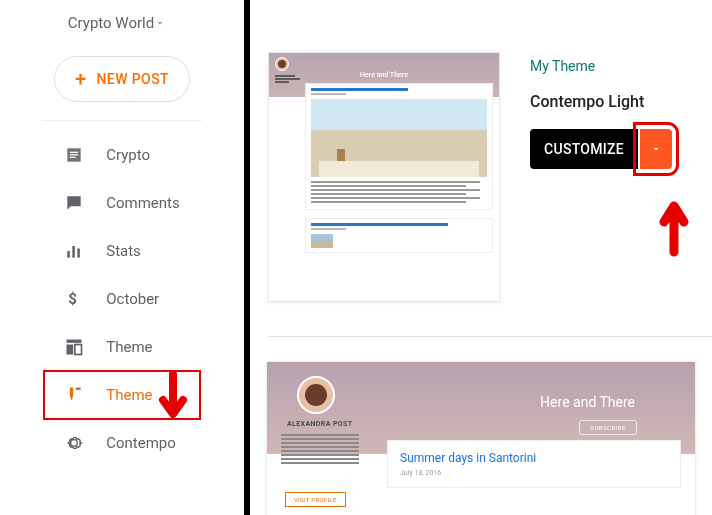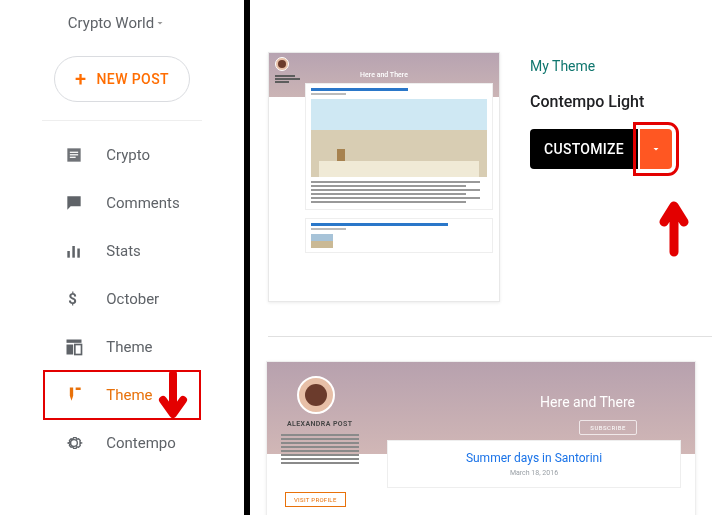--- a/index.html
+++ b/index.html
@@ -50,21 +50,21 @@
 hr.divider { border: none; border-top: 1px solid #e0e0e0; margin: 0 0 24px 0; }
 .big-preview { width: 430px; height: 160px; background:#fff; border:1px solid #eee; box-shadow: 0 1px 3px rgba(0,0,0,0.08); position: relative; overflow: hidden; margin-left: -2px;}
 .big-preview .hero { height: 92px; background: linear-gradient(180deg,#b7a1ae,#d1b7b6); position: relative; }
 .big-preview .avatar { position:absolute; left:30px; top:14px; width:38px; height:38px; border-radius:50%; background:#e7bfa7; border:2px solid #fff;}
 .big-preview .avatar::after{content:"";position:absolute;inset:6px;border-radius:50%;background:#6b3b2c;}
 .big-preview .name { position:absolute; left:20px; top:58px; color:#444; font-size:7px; letter-spacing:0.4px; font-weight:600;}
 .big-preview .desc { position:absolute; left:14px; top:72px; width:78px;}
 .big-preview .desc i{display:block;height:2px;background:#8a8a8a;margin-bottom:2px;}
 .big-preview .hero-title { position:absolute; right:60px; top:32px; color:#fff; font-size:14px; font-weight:400;}
 .big-preview .sub-btn { position:absolute; right:58px; top:58px; padding:3px 10px; border:1px solid rgba(255,255,255,0.7); color:#fff; font-size:6px; border-radius:2px; letter-spacing:0.5px;}
-.big-preview .card { position:absolute; left:120px; right:14px; top:78px; background:#fff; border:1px solid #eee; padding:10px 12px;text-align:center;}
+.big-preview .card { position:absolute; left:120px; right:14px; top:78px; background:#fff; border:1px solid #eee; padding:10px 12px;}
 .big-preview .card .ct { color:#1a73e8; font-size:12px; margin-bottom:4px; }
 .big-preview .card .cs { color:#9aa0a6; font-size:7px; }
 .big-preview .vp { position:absolute; left:18px; top:130px; padding:3px 8px; border:1px solid #e8710a; color:#e8710a; font-size:6px; letter-spacing:0.3px;}
 
 .arrow-down { position: absolute; left: 155px; top: 370px; z-index: 10; }
 .arrow-up { position: absolute; left: 656px; top: 192px; z-index: 10; }
 </style>
 </head>
 <body>
 
@@ -210,21 +210,21 @@
           <i></i>
           <i></i>
           <i></i>
           <i></i>
         </div>
       <div class="hero-title">Here and There</div>
       <div class="sub-btn">SUBSCRIBE</div>
     </div>
     <div class="card">
       <div class="ct">Summer days in Santorini</div>
-      <div class="cs">March 18, 2016</div>
+      <div class="cs">July 18, 2016</div>
     </div>
     <div class="vp">VISIT PROFILE</div>
   </div>
 </div>
 
 <svg class="arrow-down" width="36" height="60" viewBox="0 0 36 60">
     <path d="M18 4 L18 40 M8 30 L18 44 L28 30" stroke="#e30000" stroke-width="8" fill="none" stroke-linecap="round" stroke-linejoin="round"></path>
   </svg>
 <svg class="arrow-up" width="36" height="66" viewBox="0 0 36 66">
     <path d="M18 60 L18 20 M8 30 L18 14 L28 30" stroke="#e30000" stroke-width="9" fill="none" stroke-linecap="round" stroke-linejoin="round"></path>

